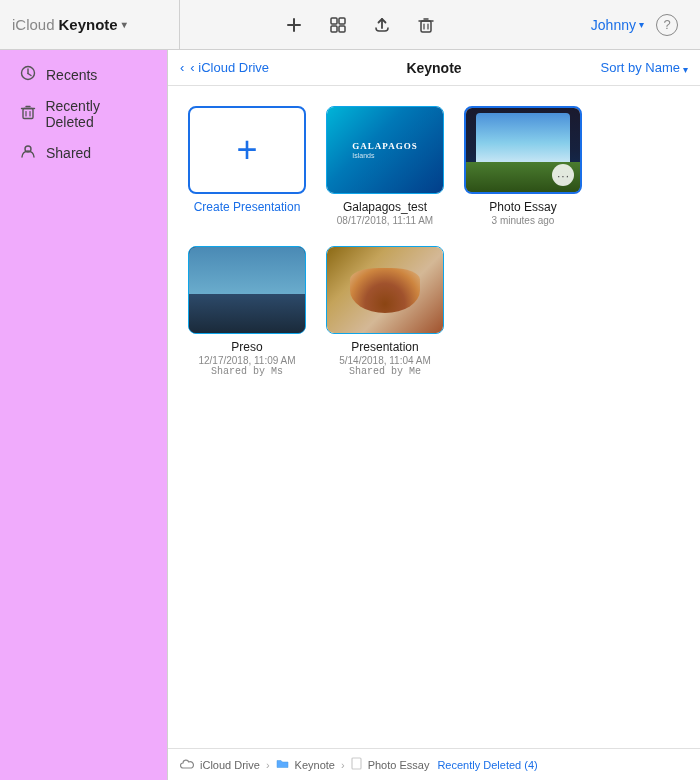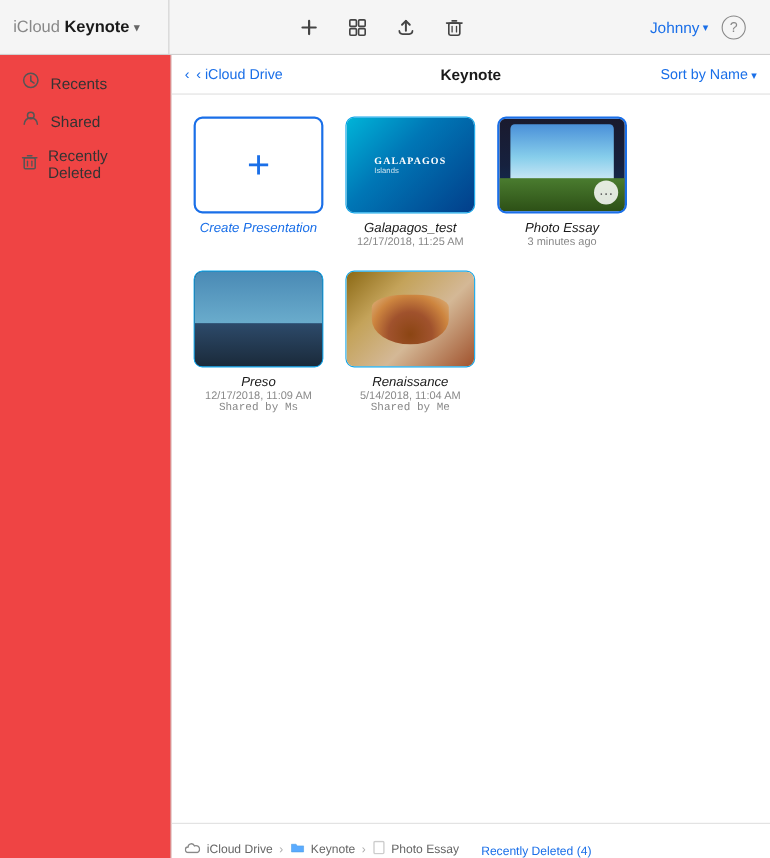--- a/index.html
+++ b/index.html
@@ -16,21 +16,21 @@
     
     .top-bar {
       height: 50px;
       background: #f5f5f5;
       border-bottom: 1px solid #d0d0d0;
       display: flex;
       align-items: center;
       position: relative;
     }
     .app-title {
-      width: 154px;
+      width: 180px;
       display: flex;
       align-items: center;
       padding-left: 12px;
       font-size: 15px;
       font-weight: 600;
       color: #1a1a1a;
       border-right: 1px solid #d0d0d0;
       height: 100%;
       text-align: right;
     }
@@ -100,22 +100,22 @@
 
     
     .main-layout {
       display: flex;
       flex: 1;
       overflow: hidden;
     }
 
     
     .sidebar {
-      width: 156px;
-      background: #ef4444;
+      width: 168px;
+      background: #f0abfc;
       border-right: 1px solid #d0d0d0;
       padding-top: 8px;
       flex-shrink: 0;
     }
     .sidebar-item {
       display: flex;
       align-items: center;
       padding: 6px 12px;
       font-size: 14px;
       color: #333;
@@ -220,21 +220,20 @@
       font-size: 36px;
       color: #1a6fe8;
       line-height: 1;
     }
     .file-label {
       margin-top: 6px;
       font-size: 12px;
       font-weight: 500;
       color: #1a1a1a;
       text-align: left;
-      font-style: italic;
     }
     .file-label.create-label {
       color: #1a6fe8;
       font-size: 12px;
       font-weight: 500;
     }
     .file-date {
       font-size: 10px;
       color: #888;
       text-align: center;
@@ -354,25 +353,25 @@
       font-size: 13px;
       color: #555;
       cursor: pointer;
     }
 
     
     .status-bar {
       height: 32px;
       border-top: 1px solid #e0e0e0;
       display: flex;
-      align-items: flex-end;
+      align-items: center;
       padding: 0 12px;
       font-size: 11px;
       color: #666;
-      gap: 20px;
+      gap: 8px;
     }
     .status-breadcrumb {
       display: flex;
       align-items: center;
       gap: 6px;
     }
     .status-sep {
       color: #aaa;
     }
     .status-info {
@@ -457,37 +456,37 @@
           <circle cx="8" cy="8" r="6.5" stroke="#555" stroke-width="1.4"></circle>
           <line x1="8" y1="4" x2="8" y2="8.5" stroke="#555" stroke-width="1.4" stroke-linecap="round"></line>
           <line x1="8" y1="8.5" x2="11" y2="10.5" stroke="#555" stroke-width="1.4" stroke-linecap="round"></line>
         </svg>
       </span>
       <span>Recents</span>
     </div>
     <div class="sidebar-item">
       <span class="sidebar-icon">
         <svg width="16" height="16" viewBox="0 0 16 16" fill="none">
-          <circle cx="8" cy="6" r="3" stroke="#555" stroke-width="1.4"></circle>
-          <path d="M2 14c0-3.31 2.69-6 6-6s6 2.69 6 6" stroke="#555" stroke-width="1.4" stroke-linecap="round"></path>
-        </svg>
-      </span>
-      <span>Shared</span>
-    </div>
-    <div class="sidebar-item">
-      <span class="sidebar-icon">
-        <svg width="16" height="16" viewBox="0 0 16 16" fill="none">
           <rect x="3" y="4.5" width="10" height="10" rx="1.2" stroke="#555" stroke-width="1.4"></rect>
           <line x1="1.5" y1="4.5" x2="14.5" y2="4.5" stroke="#555" stroke-width="1.4" stroke-linecap="round"></line>
           <line x1="6" y1="2.5" x2="10" y2="2.5" stroke="#555" stroke-width="1.4" stroke-linecap="round"></line>
           <line x1="6" y1="7.5" x2="6" y2="12" stroke="#555" stroke-width="1.2" stroke-linecap="round"></line>
           <line x1="10" y1="7.5" x2="10" y2="12" stroke="#555" stroke-width="1.2" stroke-linecap="round"></line>
         </svg>
       </span>
       <span>Recently Deleted</span>
+    </div>
+    <div class="sidebar-item">
+      <span class="sidebar-icon">
+        <svg width="16" height="16" viewBox="0 0 16 16" fill="none">
+          <circle cx="8" cy="6" r="3" stroke="#555" stroke-width="1.4"></circle>
+          <path d="M2 14c0-3.31 2.69-6 6-6s6 2.69 6 6" stroke="#555" stroke-width="1.4" stroke-linecap="round"></path>
+        </svg>
+      </span>
+      <span>Shared</span>
     </div>
   </div>
 
   <div class="content">
 
     <div class="breadcrumb-bar">
       <div class="back-btn">
         <span>‹</span>
         <span style="margin-left:2px;">‹ iCloud Drive</span>
       </div>
@@ -510,21 +509,21 @@
       <div class="file-item">
         <div class="file-thumb">
           <div class="thumb-galapagos">
             <div>
               <div class="thumb-galapagos-text">Galapagos</div>
               <div class="thumb-galapagos-sub">Islands</div>
             </div>
           </div>
         </div>
         <span class="file-label">Galapagos_test</span>
-        <span class="file-date">12/17/2018, 11:25 AM</span>
+        <span class="file-date">08/17/2018, 11:11 AM</span>
       </div>
 
       <div class="file-item">
         <div class="file-thumb selected" style="background:#dce8f5;">
           <div class="thumb-photo-essay" style="width:100%;height:100%;position:relative;overflow:hidden;">
           </div>
           <div class="more-btn">···</div>
         </div>
         <span class="file-label">Photo Essay</span>
         <span class="file-date">3 minutes ago</span>
@@ -538,21 +537,21 @@
         <span class="file-date">12/17/2018, 11:09 AM</span>
         <span class="file-shared">Shared by Ms</span>
       </div>
 
       <div class="file-item">
         <div class="file-thumb" style="overflow:hidden;">
           <div class="thumb-renaissance" style="width:100%;height:100%;">
             <div class="thumb-renaissance-bowl"></div>
           </div>
         </div>
-        <span class="file-label">Renaissance</span>
+        <span class="file-label">Presentation</span>
         <span class="file-date">5/14/2018, 11:04 AM</span>
         <span class="file-shared">Shared by Me</span>
       </div>
 
     </div>
 
     <div class="status-bar">
       <div class="status-breadcrumb">
         <span class="status-cloud-icon">
           <svg width="14" height="10" viewBox="0 0 14 10" fill="none">

